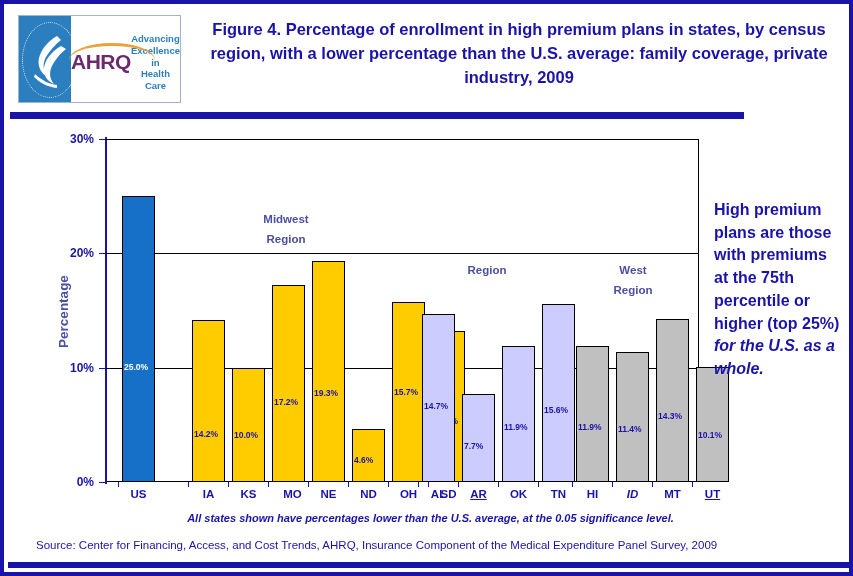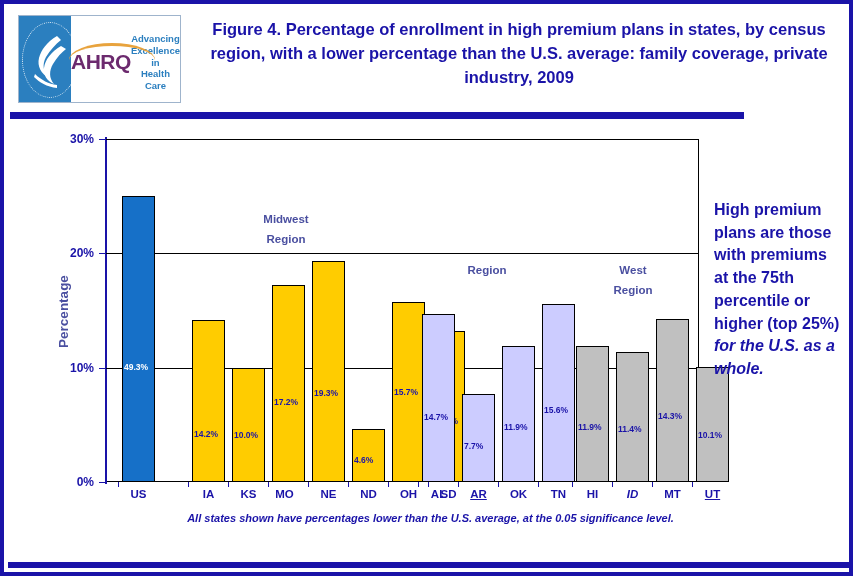--- a/index.html
+++ b/index.html
@@ -165,37 +165,37 @@
         <div class="ylabel" style="top: 471px; left: 30px;">0%</div>
         <div class="ytick" style="top: 363.667px;"></div>
         <div class="ylabel" style="top: 356.667px; left: 30px;">10%</div>
         <div class="ytick" style="top: 249.333px;"></div>
         <div class="ylabel" style="top: 242.333px; left: 30px;">20%</div>
         <div class="ytick" style="top: 135px;"></div>
         <div class="ylabel" style="top: 128px; left: 30px;">30%</div>
       </div>
     <div id="bars-layer">
         <div class="bar" style="left: 118px; top: 192.167px; width: 33px; height: 285.833px; background: rgb(22, 112, 200);"></div>
-        <div class="bar-value light" style="left: 120px; top: 357.667px;">49.3%</div>
+        <div class="bar-value light" style="left: 120px; top: 357.667px;">25.0%</div>
         <div class="bar" style="left: 188px; top: 315.647px; width: 33px; height: 162.353px; background: rgb(255, 204, 0);"></div>
         <div class="bar-value" style="left: 190px; top: 407.059px; margin-top: 18px;">14.2%</div>
         <div class="bar" style="left: 228px; top: 363.667px; width: 33px; height: 114.333px; background: rgb(255, 204, 0);"></div>
         <div class="bar-value" style="left: 230px; top: 426.267px;">10.0%</div>
         <div class="bar" style="left: 268px; top: 281.347px; width: 33px; height: 196.653px; background: rgb(255, 204, 0);"></div>
         <div class="bar-value" style="left: 270px; top: 393.339px;">17.2%</div>
         <div class="bar" style="left: 308px; top: 257.337px; width: 33px; height: 220.663px; background: rgb(255, 204, 0);"></div>
         <div class="bar-value" style="left: 310px; top: 383.735px;">19.3%</div>
         <div class="bar" style="left: 348px; top: 425.407px; width: 33px; height: 52.5933px; background: rgb(255, 204, 0);"></div>
         <div class="bar-value" style="left: 350px; top: 450.963px;">4.6%</div>
         <div class="bar" style="left: 388px; top: 298.497px; width: 33px; height: 179.503px; background: rgb(255, 204, 0);"></div>
         <div class="bar-value" style="left: 390px; top: 383px;">15.7%</div>
         <div class="bar" style="left: 428px; top: 327.08px; width: 33px; height: 150.92px; background: rgb(255, 204, 0);"></div>
         <div class="bar-value" style="left: 430px; top: 411.632px;">13.2%</div>
         <div class="bar" style="left: 418px; top: 309.93px; width: 33px; height: 168.07px; background: rgb(204, 204, 255);"></div>
-        <div class="bar-value" style="left: 420px; top: 408px;">14.7%</div>
+        <div class="bar-value" style="left: 420px; top: 397px;">14.7%</div>
         <div class="bar" style="left: 458px; top: 389.963px; width: 33px; height: 88.0367px; background: rgb(204, 204, 255);"></div>
         <div class="bar-value" style="left: 460px; top: 436.785px;">7.7%</div>
         <div class="bar" style="left: 498px; top: 341.943px; width: 33px; height: 136.057px; background: rgb(204, 204, 255);"></div>
         <div class="bar-value" style="left: 500px; top: 417.577px;">11.9%</div>
         <div class="bar" style="left: 538px; top: 299.64px; width: 33px; height: 178.36px; background: rgb(204, 204, 255);"></div>
         <div class="bar-value" style="left: 540px; top: 400.656px;">15.6%</div>
         <div class="bar" style="left: 572px; top: 341.943px; width: 33px; height: 136.057px; background: rgb(192, 192, 192);"></div>
         <div class="bar-value" style="left: 574px; top: 417.577px;">11.9%</div>
         <div class="bar" style="left: 612px; top: 347.66px; width: 33px; height: 130.34px; background: rgb(192, 192, 192);"></div>
         <div class="bar-value" style="left: 614px; top: 419.864px;">11.4%</div>
@@ -204,21 +204,21 @@
         <div class="bar" style="left: 692px; top: 362.523px; width: 33px; height: 115.477px; background: rgb(192, 192, 192);"></div>
         <div class="bar-value" style="left: 694px; top: 425.809px;">10.1%</div>
       </div>
     <div id="xlabels-layer">
         <div class="xlabel" style="left: 110px; width: 49px;">US</div>
         <div class="xtick" style="left: 114px;"></div>
         <div class="xlabel" style="left: 180px; width: 49px;">IA</div>
         <div class="xtick" style="left: 184px;"></div>
         <div class="xlabel" style="left: 220px; width: 49px;">KS</div>
         <div class="xtick" style="left: 224px;"></div>
-        <div class="xlabel" style="left: 256px; width: 49px;">MO</div>
+        <div class="xlabel" style="left: 264px; width: 49px;">MO</div>
         <div class="xtick" style="left: 264px;"></div>
         <div class="xlabel" style="left: 300px; width: 49px;">NE</div>
         <div class="xtick" style="left: 304px;"></div>
         <div class="xlabel" style="left: 340px; width: 49px;">ND</div>
         <div class="xtick" style="left: 344px;"></div>
         <div class="xlabel" style="left: 380px; width: 49px;">OH</div>
         <div class="xtick" style="left: 384px;"></div>
         <div class="xlabel" style="left: 420px; width: 49px;">SD</div>
         <div class="xtick" style="left: 424px;"></div>
         <div class="xlabel" style="left: 410px; width: 49px;">AL</div>
@@ -251,14 +251,15 @@
           <div>Region</div>
         </div>
       </div>
   </div>
 
   <div id="note">
     <span>High premium plans are those with premiums at the 75th percentile or higher (top 25%)</span><i> for the U.S. as a whole.</i>
   </div>
 
   <div id="footnote">All states shown have percentages lower than the U.S. average, at the 0.05 significance level.</div>
+  <div id="source">Source: Center for Financing, Access, and Cost Trends, AHRQ, Insurance Component of the Medical Expenditure Panel Survey, 2009</div>
   <div id="bottombar"></div>
 </div>
 
 </body></html>

